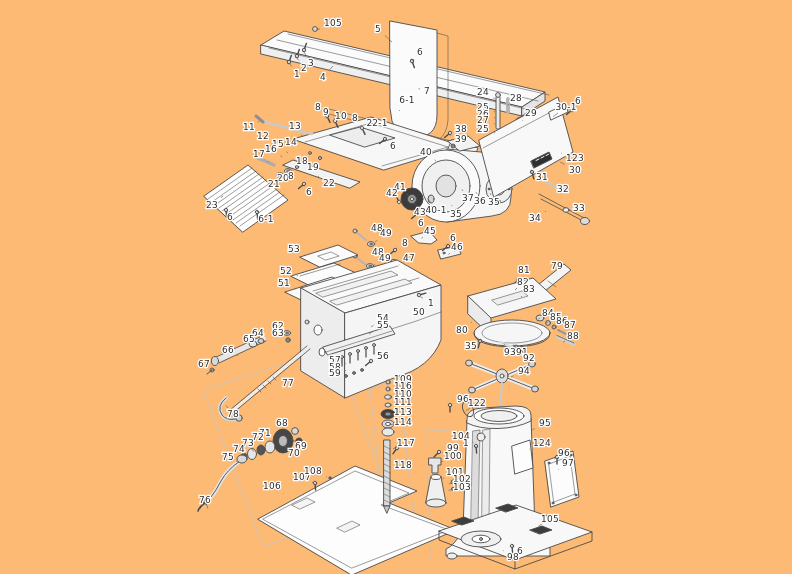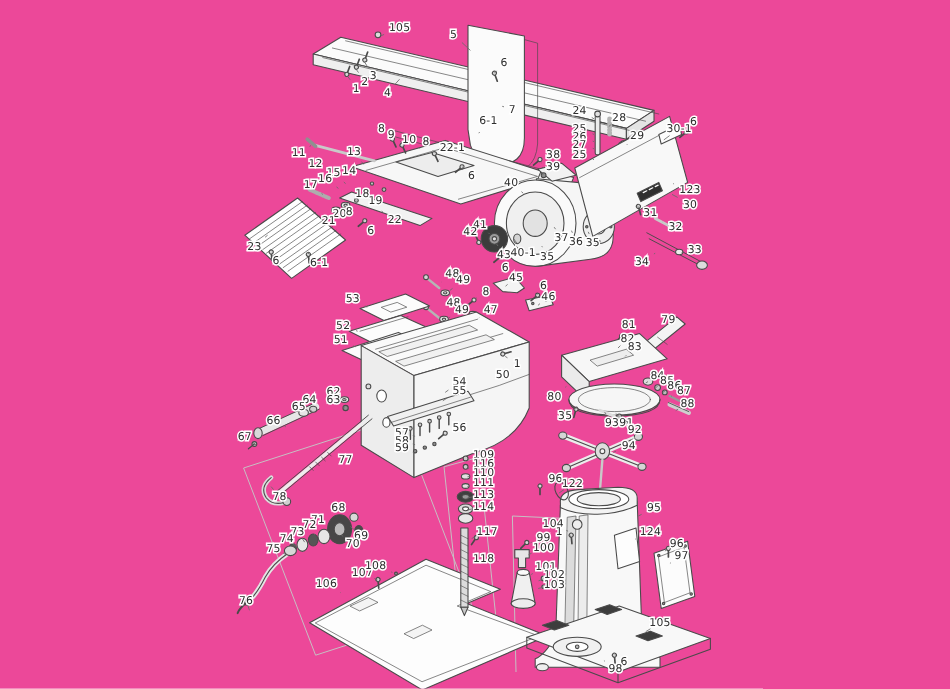--- a/index.html
+++ b/index.html
@@ -1,17 +1,17 @@
 <!DOCTYPE html>
 <html><head>
 <meta charset="utf-8">
 <style>
   html,body{margin:0;padding:0;background:#ffffff;}
   body{width:792px;height:574px;overflow:hidden;}
-  #diagram-wrap{width:792px;height:574px;position:relative;background:#ec4899;}
+  #diagram-wrap{width:792px;height:574px;position:relative;background:#fdba74;}
   svg{display:block;}
   svg text{font-family:"DejaVu Sans","Liberation Sans",sans-serif;font-size:9px;fill:#2e2e2e;
            stroke:#ffffff;stroke-width:2.5px;paint-order:stroke;letter-spacing:0.2px;}
   .art{stroke:#4a4a4a;stroke-width:0.9;fill:#fbfbfb;stroke-linejoin:round;stroke-linecap:round;}
   .thin{stroke-width:0.55;fill:none;}
   .lt{stroke:#c4c4c4;stroke-width:0.8;fill:none;}
 </style>
 </head>
 <body>
 

